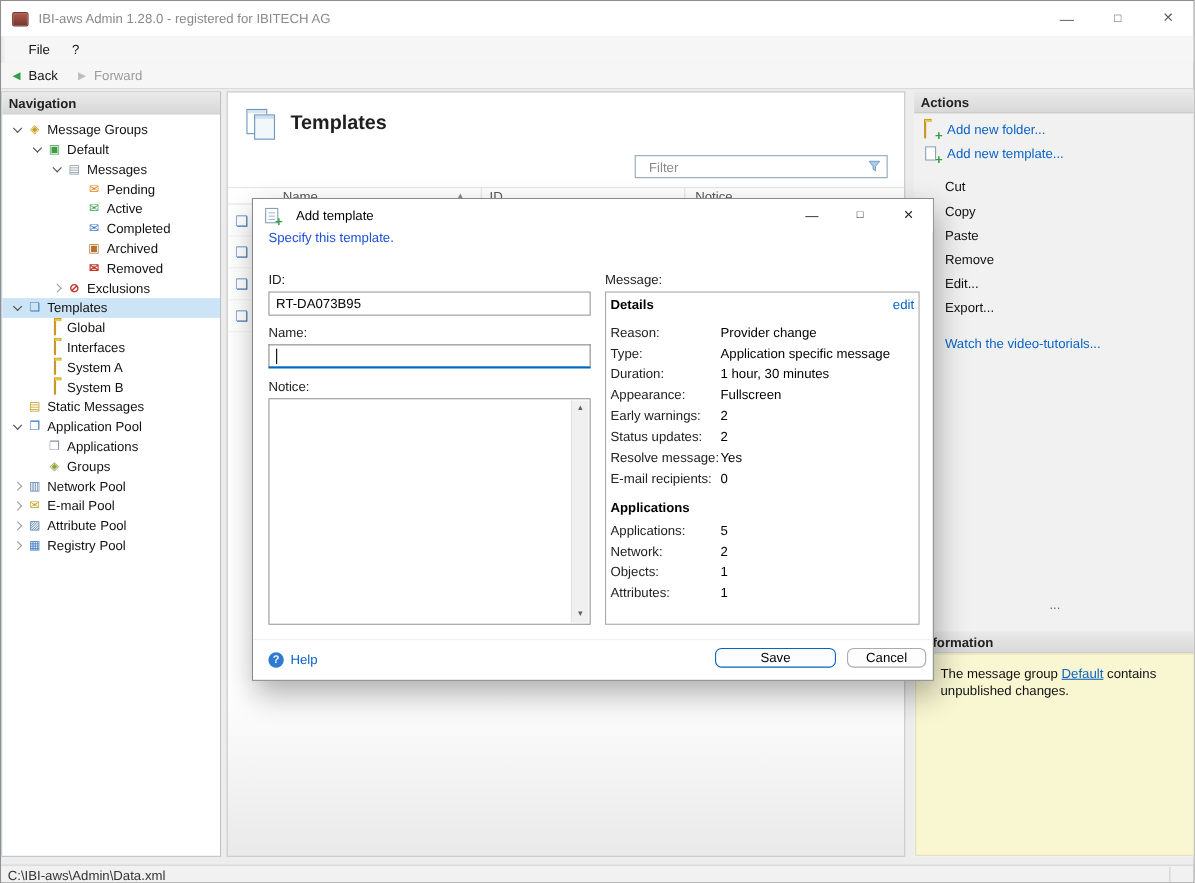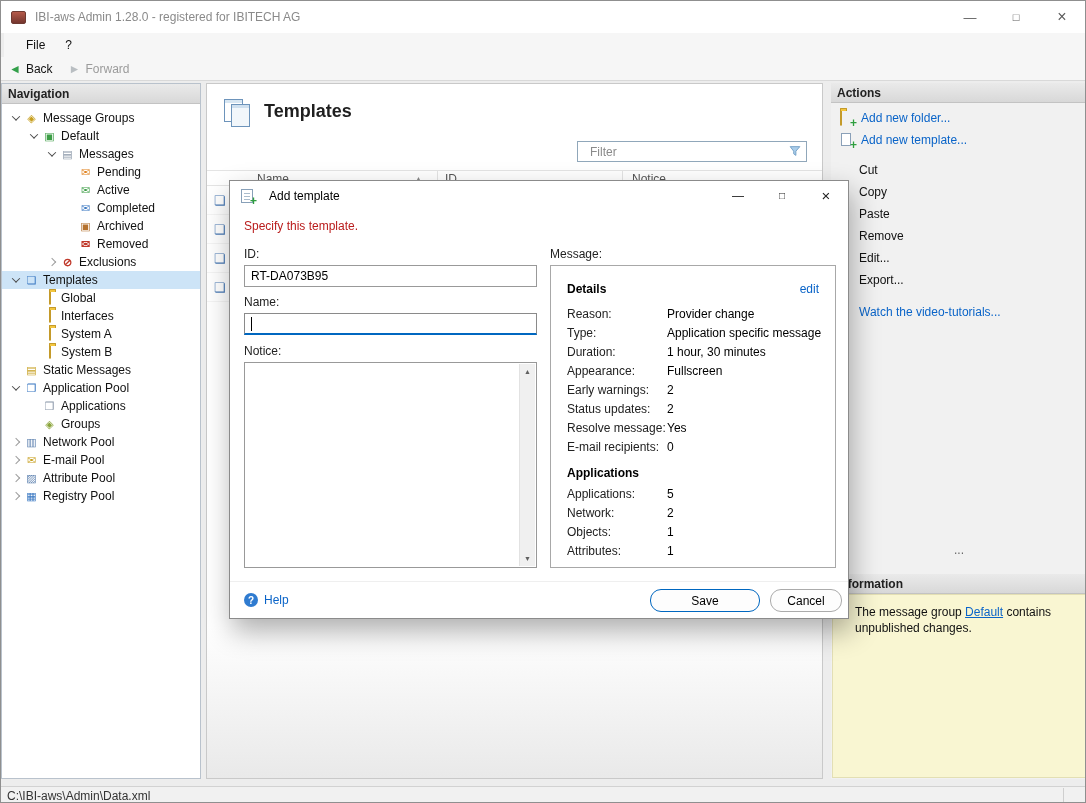--- a/index.html
+++ b/index.html
@@ -91,43 +91,43 @@
           box-shadow:3px 12px 26px rgba(0,0,0,.32);z-index:50}
   .dlg-titlebar{position:absolute;left:0;top:0;width:100%;height:30px;display:flex;align-items:center;padding-left:11px;background:#fff}
   .dlg-icon{position:relative;width:12px;height:14px;background:#fff;border:1px solid #88a0b8;flex:none}
   .dlg-icon::before{content:"";position:absolute;left:2px;top:3px;width:6px;height:1px;background:#aabccc;box-shadow:0 3px 0 #aabccc,0 6px 0 #aabccc}
   .dlg-icon::after{content:"+";position:absolute;right:-5px;bottom:-6px;color:#2f9e3f;font-weight:bold;font-size:12px}
   .dlg-title{margin-left:16px;color:#000}
   .dlg-controls{position:absolute;right:0;top:0;display:flex}
   .dlg-btn{width:44px;height:29px;display:flex;align-items:center;justify-content:center;color:#222;font-size:12px}
   .dlg-btn.max{font-size:10px}
   .dlg-btn.close{font-size:15px}
-  .dlg-sub{position:absolute;left:14px;top:38px;color:#b91c1c}
+  .dlg-sub{position:absolute;left:14px;top:28px;color:#1d4ed8}
   .fld-label{position:absolute;color:#222}
   .id-input{position:absolute;left:14px;top:84px;width:293px;height:22px;border:1px solid #999;padding:0 6px;font:12px "Liberation Sans",sans-serif;color:#000;background:#fff}
   .name-input{position:absolute;left:14px;top:132px;width:293px;height:22px;border:1px solid #8a8a8a;border-bottom:2px solid #0067c0;background:#fff}
   .caret{position:absolute;left:6px;top:3px;width:1px;height:14px;background:#000}
   .notice-box{position:absolute;left:14px;top:181px;width:293px;height:206px;border:1px solid #999;background:#fff}
   .nb-sb{position:absolute;top:1px;right:1px;bottom:1px;width:16px;background:#f0f0f0;border-left:1px solid #e2e2e2}
   .nb-sb::before{content:"▲";position:absolute;top:4px;left:0;right:0;text-align:center;font-size:7px;color:#606060}
   .nb-sb::after{content:"▼";position:absolute;bottom:4px;left:0;right:0;text-align:center;font-size:7px;color:#606060}
-  .msg-box{position:absolute;left:320px;top:84px;width:286px;height:303px;border:1px solid #a8a8a8;padding:16px;background:#fff}
+  .msg-box{position:absolute;left:320px;top:84px;width:286px;height:303px;border:1px solid #a8a8a8;padding:4px;background:#fff}
   .msg-head{display:flex;justify-content:space-between;align-items:center;height:14px}
   .msg-head .t,.restr-title{font-weight:bold;color:#000}
   .edit-link{color:#0a64c8;}
   .kv{display:flex;height:19px;align-items:center}
   .kv .k{width:100px;flex:none;color:#222}
   .kv .v{white-space:nowrap;color:#000}
   .details-rows{margin-top:8px}
   .restr-title{margin-top:10px;height:14px}
   .restr-rows{margin-top:4px}
   .dlg-footer-line{position:absolute;left:0;top:400px;width:100%;border-top:1px solid #efefef}
   .help{position:absolute;left:14px;top:408px;height:22px;display:flex;align-items:center;gap:6px;color:#0a64c8}
   .help-icon{width:14px;height:14px;border-radius:50%;background:#2f7bd0;color:#fff;font-size:10px;display:flex;align-items:center;justify-content:center;font-weight:bold}
-  .btn{position:absolute;top:408px;height:23px;background:#fdfdfd;border:1px solid #ababab;border-radius:11px;display:flex;align-items:center;justify-content:center;color:#000}
+  .btn{position:absolute;top:408px;height:18px;background:#fdfdfd;border:1px solid #ababab;border-radius:6px;display:flex;align-items:center;justify-content:center;color:#000}
   .btn.save{left:420px;width:110px;border-color:#0067c0}
   .btn.cancel{left:540px;width:72px}
 </style>
 </head>
 <body>
 
 <div class="app">
 
   <div class="titlebar">
     <span class="app-icon"></span>

